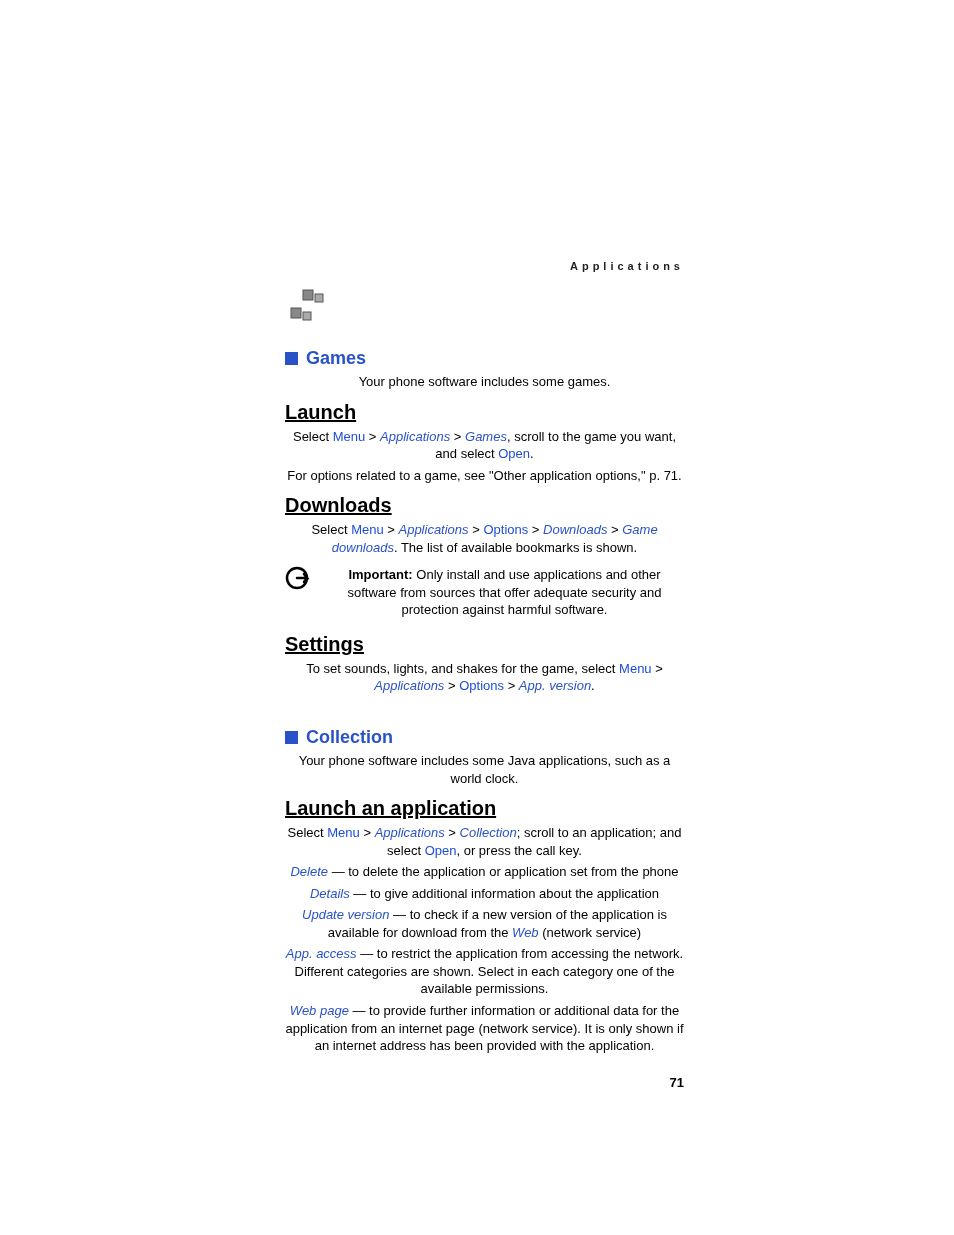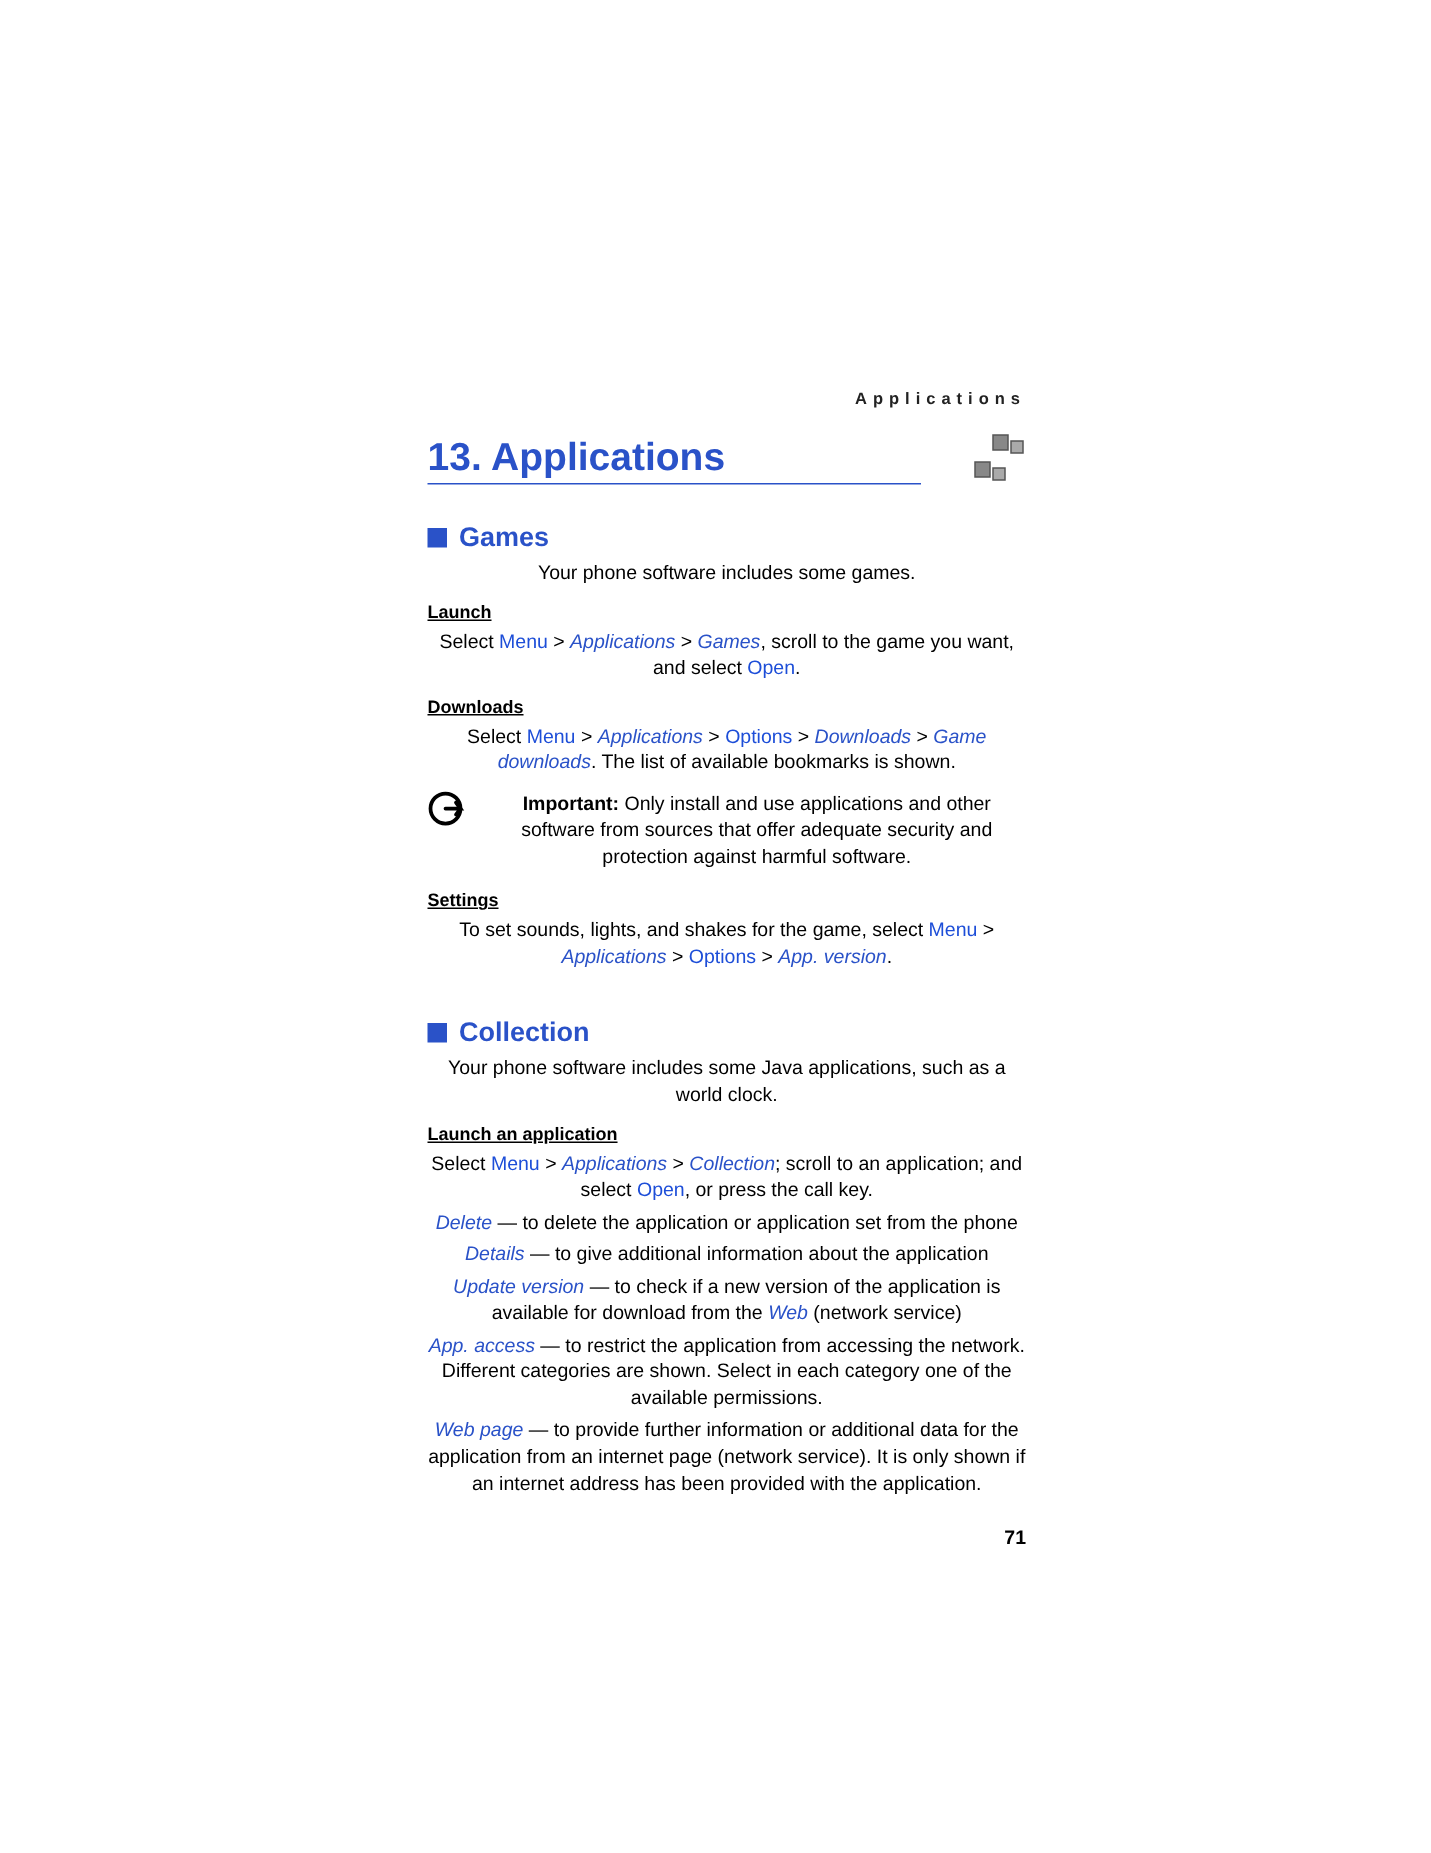--- a/index.html
+++ b/index.html
@@ -56,21 +56,21 @@
     align-items: center;
     gap: 8px;
   }
   .sq {
     width: 13px;
     height: 13px;
     background: #2a52c8;
     display: inline-block;
   }
   .sub {
-    font-size: 12px;
+    font-size: 20px;
     font-weight: bold;
     text-decoration: underline;
     margin-top: 10px;
     margin-bottom: 2px;
   }
   p, .para {
     font-size: 13px;
     line-height: 1.35;
     margin: 4px 0;
     text-align: center;
@@ -96,21 +96,20 @@
   }
 </style>
 </head>
 <body>
 
 <div class="page">
 
   <div class="running-head">Applications</div>
 
   <div class="chapter-row">
-    <div class="chapter-title">13. Applications</div>
     <div class="chapter-icon">
       <svg viewBox="0 0 40 40">
         <rect x="18" y="4" width="10" height="10" fill="#888" stroke="#555"></rect>
         <rect x="30" y="8" width="8" height="8" fill="#aaa" stroke="#555"></rect>
         <rect x="6" y="22" width="10" height="10" fill="#888" stroke="#555"></rect>
         <rect x="18" y="26" width="8" height="8" fill="#aaa" stroke="#555"></rect>
       </svg>
     </div>
   </div>
 
@@ -118,20 +117,21 @@
     <div class="section-head">
       <span class="sq"></span>
       <span>Games</span>
     </div>
     <p>Your phone software includes some games.</p>
 
     <div class="sub">Launch</div>
     <p>
       <span>Select </span><span class="bold">Menu</span><span> &gt; </span><span class="italic">Applications</span><span> &gt; </span><span class="italic">Games</span><span>, scroll to the game you want, and select </span><span class="bold">Open</span><span>.</span>
     </p>
+    <p>For options related to a game, see "Other application options," p. 71.</p>
 
     <div class="sub">Downloads</div>
     <p>
       <span>Select </span><span class="bold">Menu</span><span> &gt; </span><span class="italic">Applications</span><span> &gt; </span><span class="bold">Options</span><span> &gt; </span><span class="italic">Downloads</span><span> &gt; </span><span class="italic">Game downloads</span><span>. The list of available bookmarks is shown.</span>
     </p>
     <div class="note-row">
       <div class="note-icon">
         <svg viewBox="0 0 28 28">
           <circle cx="12" cy="14" r="10" fill="none" stroke="#000" stroke-width="2.5"></circle>
           <path d="M 12 14 L 22 14 L 19 10 M 22 14 L 19 18" fill="none" stroke="#000" stroke-width="2.5" stroke-linecap="round"></path>

